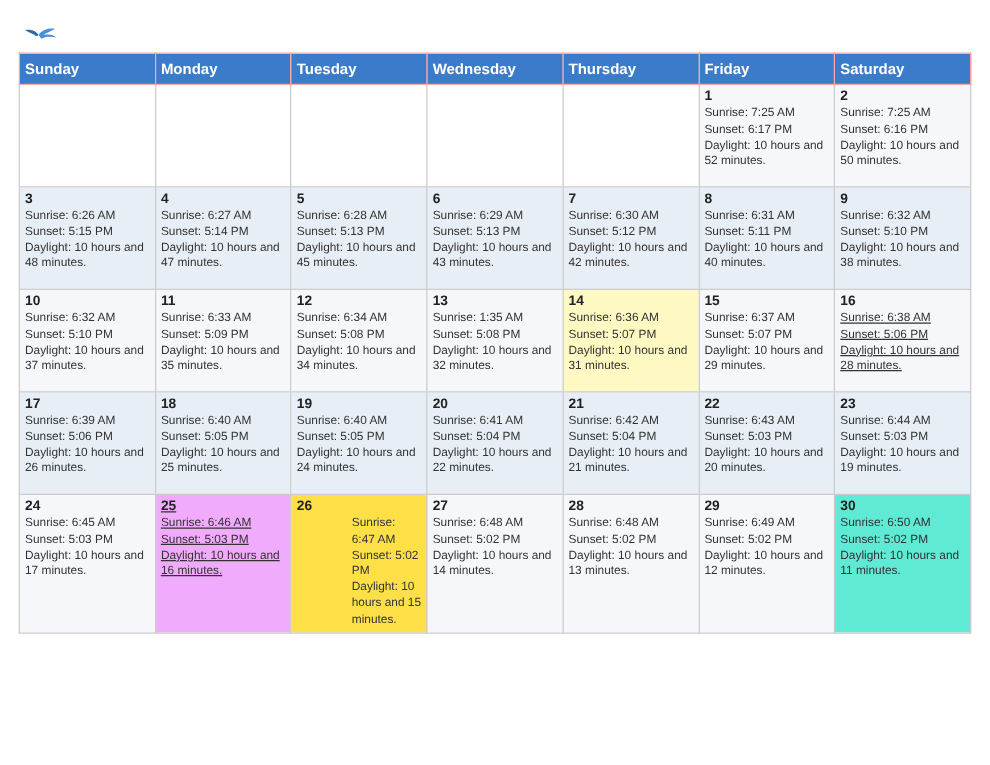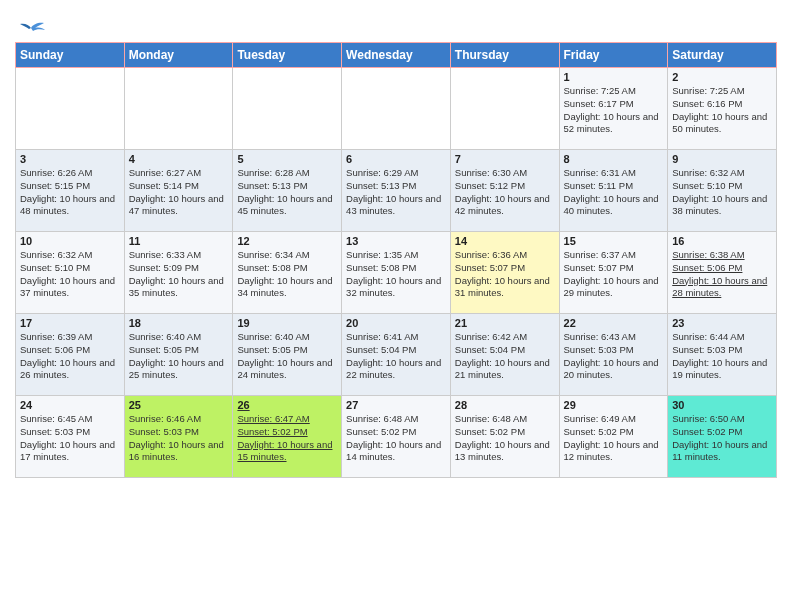--- a/index.html
+++ b/index.html
@@ -282,29 +282,29 @@
 Daylight: 10 hours and 19 minutes.</div>
         </td>
       </tr>
       <tr>
         <td style="background: rgb(245, 247, 250); margin-left: 48px;">
           <span class="day-num">24</span>
           <div class="cell-text" style="white-space: pre-line;">Sunrise: 6:45 AM
 Sunset: 5:03 PM
 Daylight: 10 hours and 17 minutes.</div>
         </td>
-        <td style="background: #bef264;">
+        <td style="background: #f0abfc; text-decoration: underline;">
           <span class="day-num">25</span>
           <div class="cell-text" style="white-space: pre-line;">Sunrise: 6:46 AM
 Sunset: 5:03 PM
 Daylight: 10 hours and 16 minutes.</div>
         </td>
-        <td style="background: #bef264; text-decoration: underline;">
+        <td style="background: #fde047;">
           <span class="day-num">26</span>
-          <div class="cell-text" style="white-space: pre-line;">Sunrise: 6:47 AM
+          <div class="cell-text" style="white-space: pre-line; margin-left: 44px;">Sunrise: 6:47 AM
 Sunset: 5:02 PM
 Daylight: 10 hours and 15 minutes.</div>
         </td>
         <td style="background: rgb(245, 247, 250);">
           <span class="day-num">27</span>
           <div class="cell-text" style="white-space: pre-line;">Sunrise: 6:48 AM
 Sunset: 5:02 PM
 Daylight: 10 hours and 14 minutes.</div>
         </td>
         <td style="background: rgb(245, 247, 250);">

